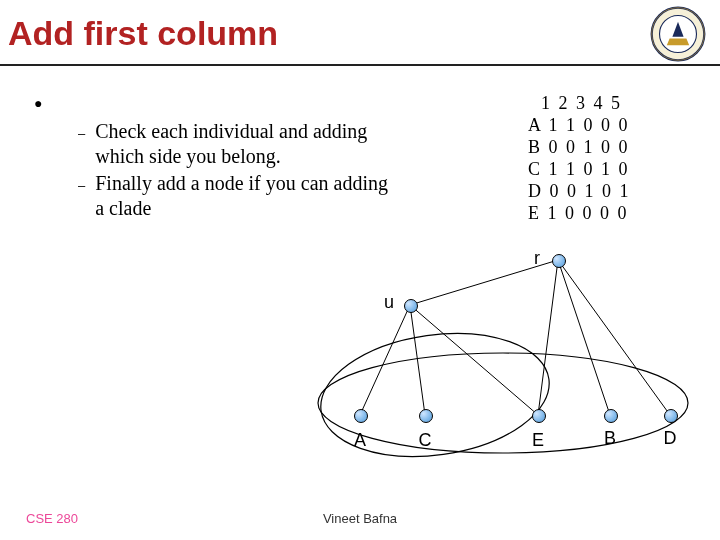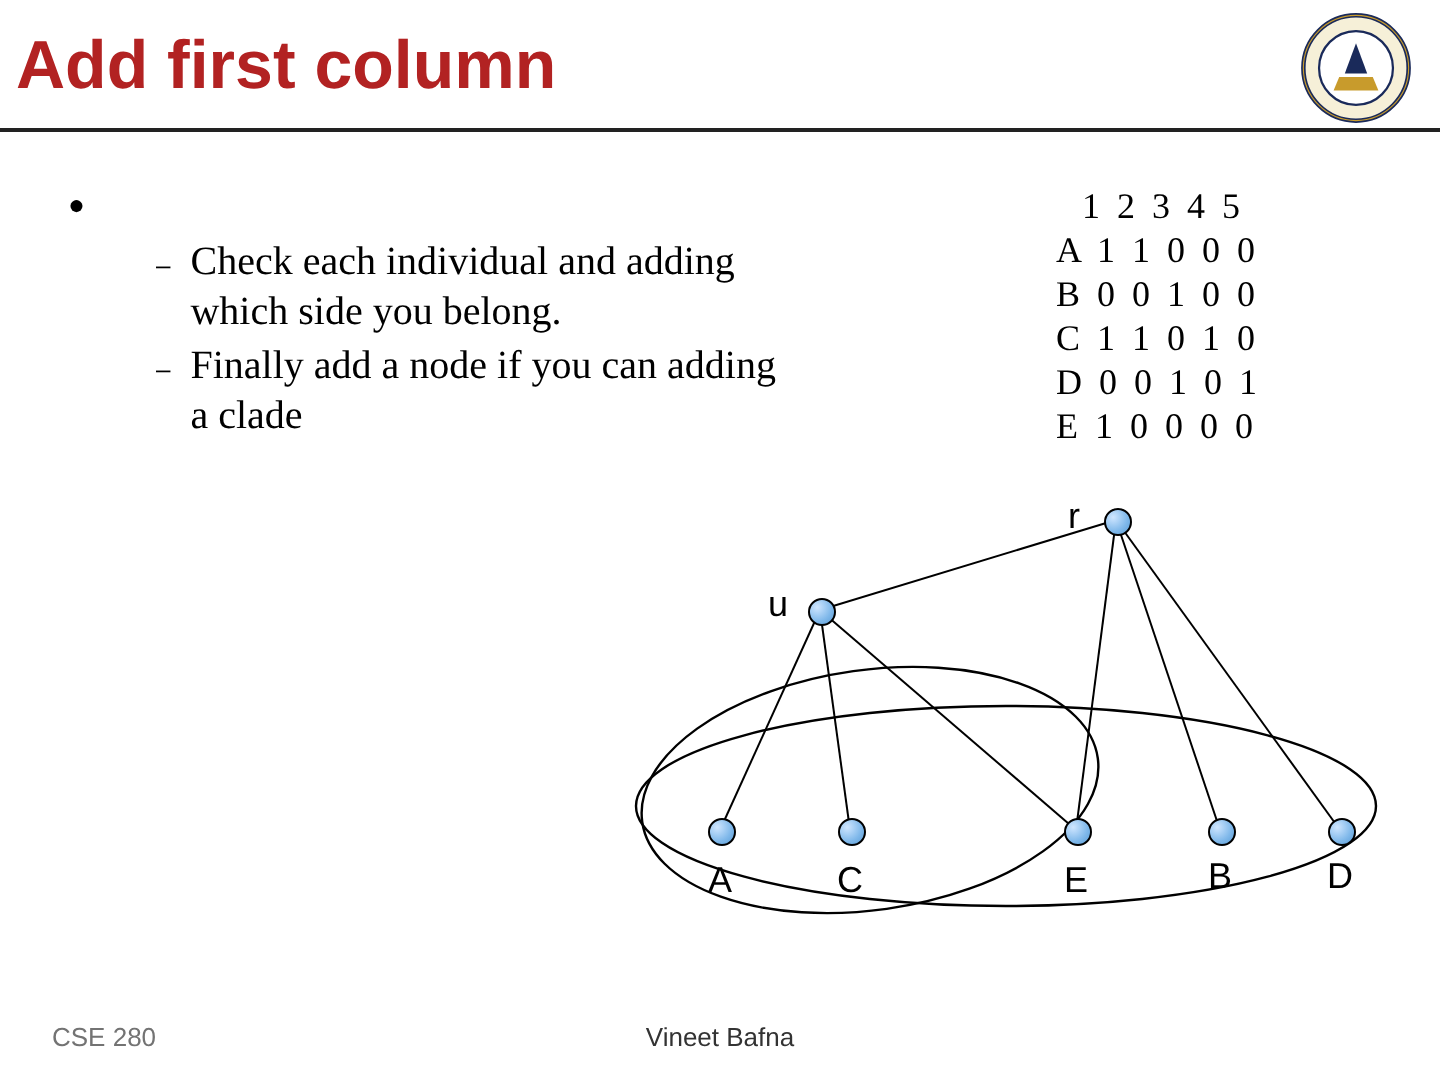--- a/index.html
+++ b/index.html
@@ -114,21 +114,21 @@
     position: absolute;
     font-family: 'Trebuchet MS', Verdana, Arial, sans-serif;
     font-size: 18px;
   }
   .footer-left {
     position: absolute;
     left: 26px;
     bottom: 14px;
     font-family: 'Trebuchet MS', Verdana, Arial, sans-serif;
     font-size: 13px;
-    color: #737373;
+    color: #ec4899;
   }
   .footer-center {
     position: absolute;
     left: 0;
     right: 0;
     bottom: 14px;
     text-align: center;
     font-family: 'Trebuchet MS', Verdana, Arial, sans-serif;
     font-size: 13px;
     color: #333;

